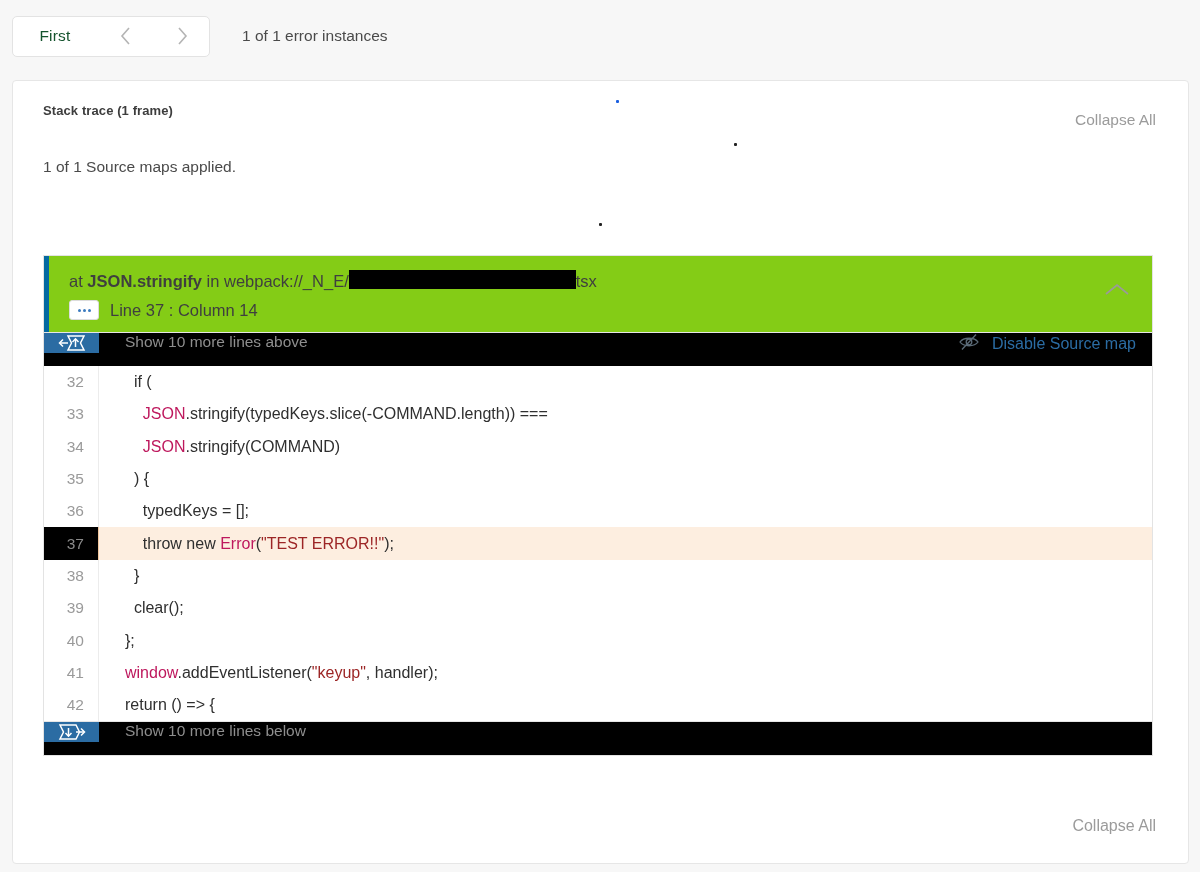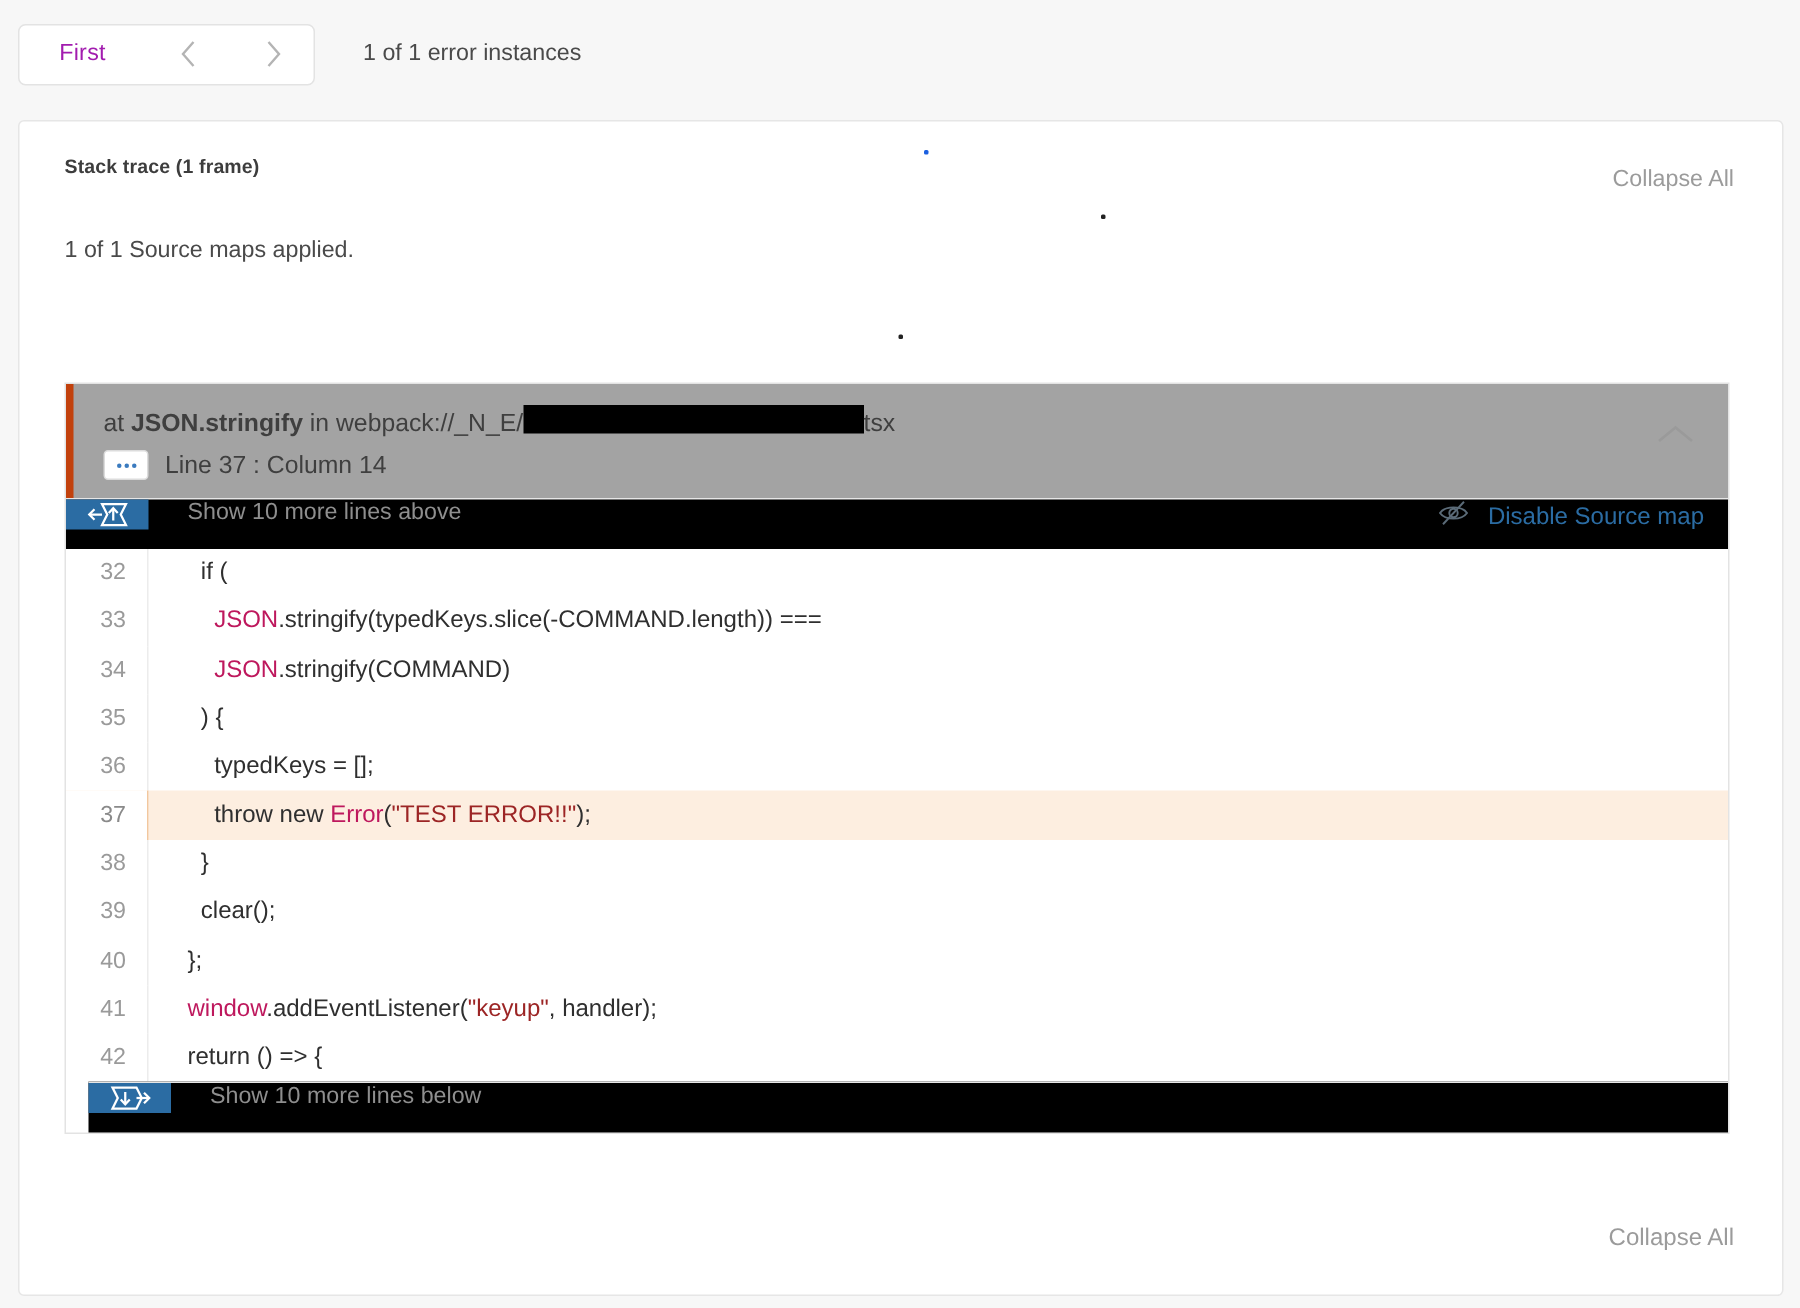--- a/index.html
+++ b/index.html
@@ -30,21 +30,21 @@
     border: 1px solid #e3e3e3;
     border-radius: 5px;
     display: flex;
     align-items: center;
   }
   .pager-first {
     flex: 0 0 auto;
     width: 84px;
     text-align: center;
     font-size: 15.5px;
-    color: #a21caf;
+    color: #14532d;
     letter-spacing: .2px;
   }
   .pager-arrow {
     flex: 0 0 auto;
     width: 57px;
     display: flex;
     align-items: center;
     justify-content: center;
     color: #b4b4b4;
   }
@@ -129,22 +129,22 @@
   .frame {
     position: absolute;
     left: 30px; top: 174px;
     width: 1110px;
     border: 1px solid #e3e3e3;
     background: #fff;
   }
   .frame-head {
     position: relative;
     height: 76px;
-    background: #a3a3a3;
-    border-left: 5px solid #c2410c;
+    background: #84cc16;
+    border-left: 5px solid #0369a1;
   }
   .frame-at {
     position: absolute;
     left: 20px; top: 14px;
     font-size: 16.5px;
     color: #3f3f3f;
     white-space: nowrap;
   }
   .frame-at b { font-weight: bold; }
   .frame-at .redact {
@@ -189,21 +189,21 @@
 
   
   .code-bar {
     position: relative;
     height: 34px;
     background: #000000;
     border-top: 1px solid #e6e6e6;
     display: flex;
     align-items: flex-start;
   }
-  .code-bar.bottom { border-top: 1px solid #e6e6e6; margin-left: 15px; }
+  .code-bar.bottom { border-top: 1px solid #e6e6e6; }
   .bar-icon {
     width: 55px;
     background: #2b6ca3;
     display: flex;
     align-items: center;
     justify-content: center;
     cursor: pointer;
     flex: 0 0 auto;
   }
   .bar-label {
@@ -245,21 +245,21 @@
     padding-right: 14px;
     color: #9a9a9a;
     font-size: 15.5px;
     border-right: 1px solid #ececec;
     align-self: stretch;
     display: flex;
     align-items: center;
     justify-content: flex-end;
   }
   .cline.hl .gut {
-    background: #ffffff;
+    background: #000000;
     color: #8a8a8a;
     border-right: 1px solid #f2c79e;
   }
   .src {
     flex: 1 1 auto;
     padding-left: 26px;
     white-space: pre;
     color: #2f2f2f;
   }
   .tok-green { color: #be185d; }

